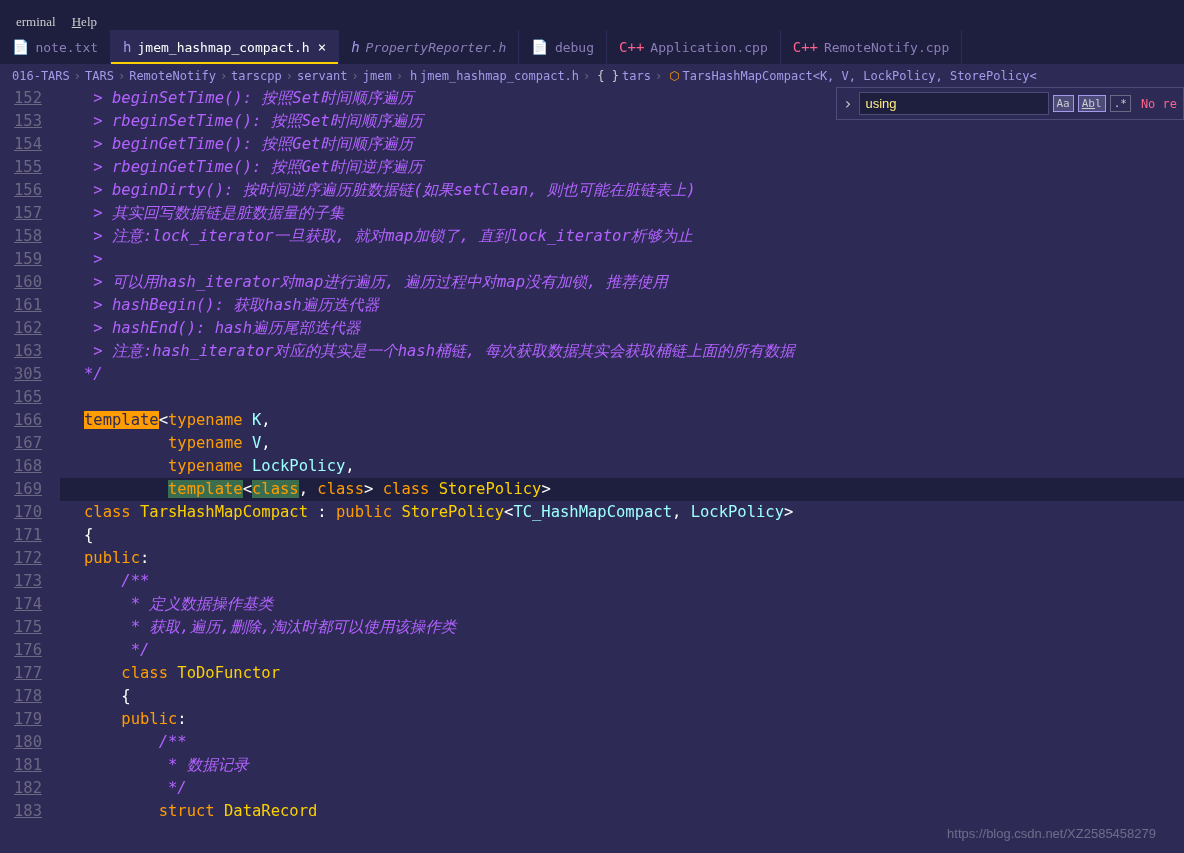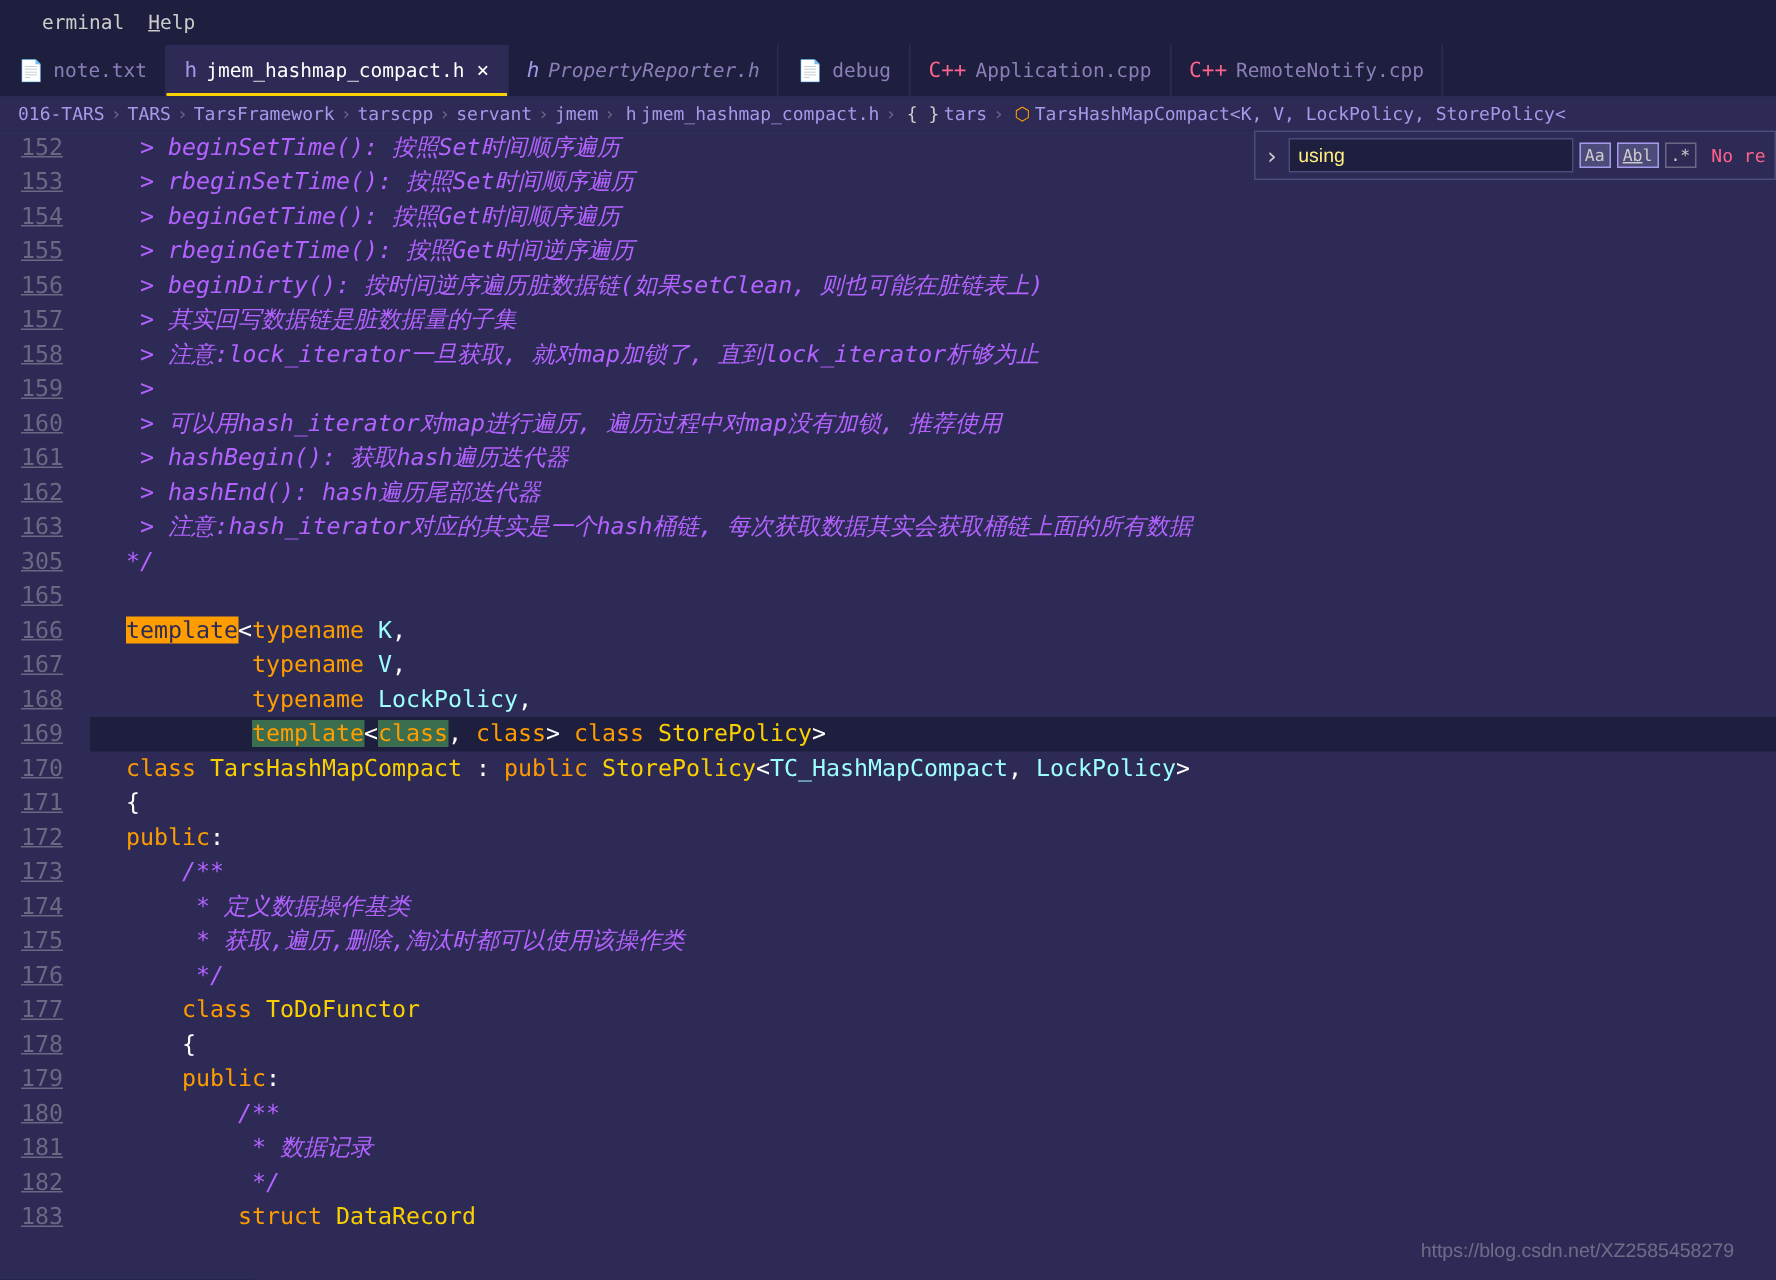--- a/index.html
+++ b/index.html
@@ -8,23 +8,24 @@
   background: #1e1e3f;
   color: #a599e9;
   width: 1184px;
   height: 853px;
   overflow: hidden;
   font-size: 13px;
 }
 .menubar {
   height: 30px;
   display: flex;
-  align-items: center;
-  padding: 0 20px;
-  color: #cccccc;
+  align-items: flex-end;
+  padding: 0 8px;
+  color: #cccccc;
+  font-family: Liberation Serif, serif;
 }
 .menubar .menu-item {
   padding: 0 8px;
   cursor: pointer;
 }
 .menubar .title {
   flex: 1;
   text-align: center;
   color: #cccccc;
 }
@@ -202,21 +203,21 @@
       <span class="tab-icon icon-cpp">C++</span>
       <span>RemoteNotify.cpp</span>
     </div>
   </div>
 
 <div class="breadcrumbs" id="breadcrumbs">
     <span class="crumb">016-TARS</span>
     <span class="sep">›</span>
     <span class="crumb">TARS</span>
     <span class="sep">›</span>
-    <span class="crumb">TarsFramework</span>
+    <span class="crumb">RemoteNotify</span>
     <span class="sep">›</span>
     <span class="crumb">tarscpp</span>
     <span class="sep">›</span>
     <span class="crumb">servant</span>
     <span class="sep">›</span>
     <span class="crumb">jmem</span>
     <span class="sep">›</span>
     <span class="icon icon-h">h</span>
     <span class="crumb">jmem_hashmap_compact.h</span>
     <span class="sep">›</span>

